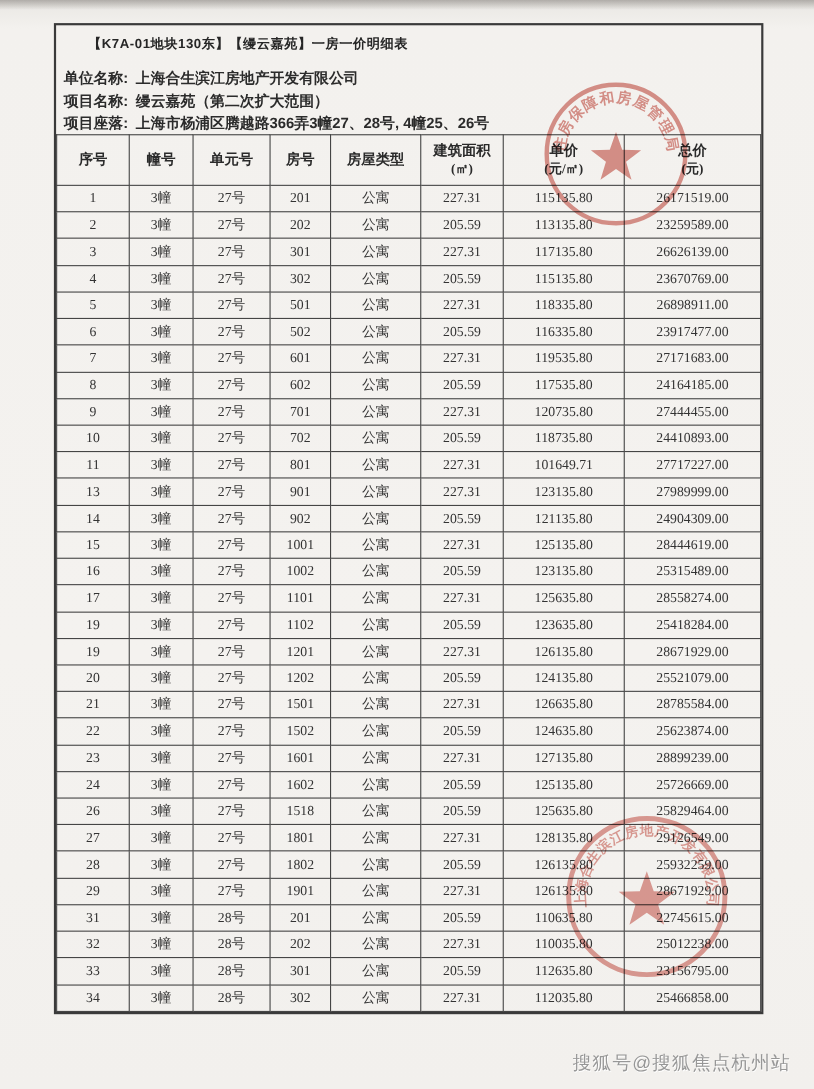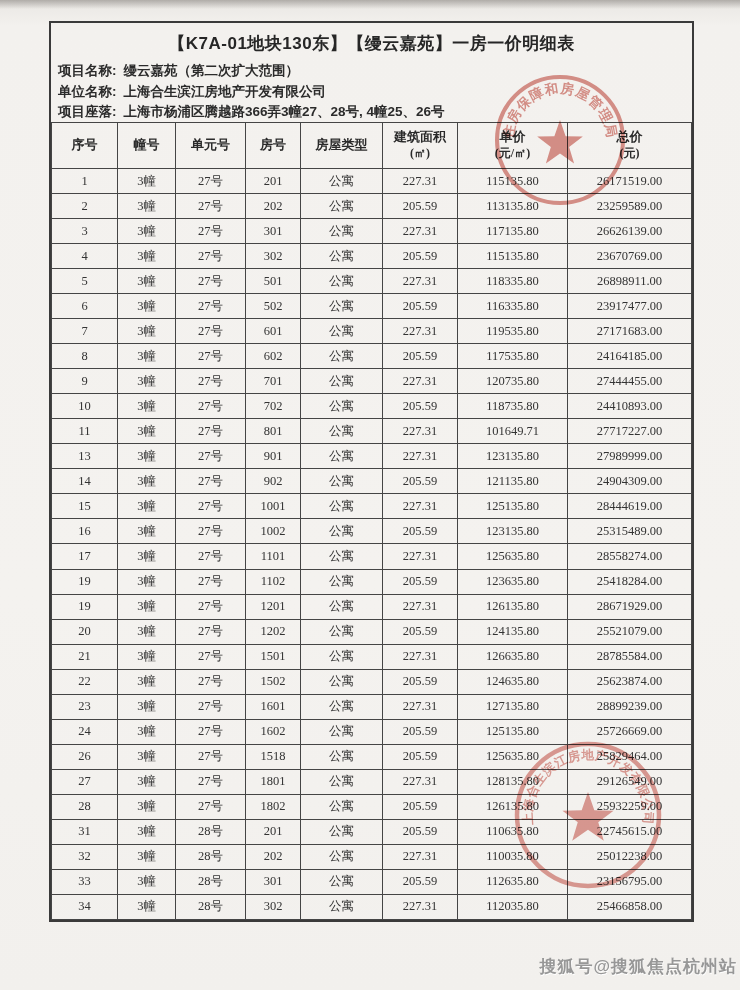--- a/index.html
+++ b/index.html
@@ -13,22 +13,22 @@
     position:absolute; top:0; left:0; right:0; height:9px;
     background:linear-gradient(180deg,rgba(70,64,58,.35),rgba(70,64,58,0));
   }
   .doc {
     position:absolute; left:49px; top:21px; width:645px; height:901px;
     border:2px solid #3a3a3a;
     display:flex; flex-direction:column;
   }
   .doc-title {
     flex:none; padding-top:9px; height:31px;
-    text-align:center; font-size:17px; font-weight:bold; color:#262626;
-    letter-spacing:.5px; white-space:nowrap;
+    font-size:12px; font-weight:bold; color:#262626;
+    letter-spacing:.5px; white-space:nowrap;padding-left:29px;
   }
   .info-block { flex:none; padding:7px 0 0 7px; height:68px; }
   .info-line {
     font-size:13.5px; font-weight:bold; color:#2b2b2b;
     line-height:20.5px; white-space:nowrap;
   }
   .info-line .lbl { margin-right:7px; }
   table.price-table {
     flex:1 1 auto; width:100%;
     border-collapse:collapse; table-layout:fixed;font-family:Liberation Serif, serif;
@@ -42,41 +42,41 @@
   .price-table th .unit { font-size:12px; font-weight:bold; }
   .price-table tbody tr { height:22px; }
   .price-table td { font-size:12.5px; color:#333; }
   .stamp {
     position:absolute; mix-blend-mode:multiply; pointer-events:none;
     filter:blur(.3px);
   }
   .stamp-top { left:485px; top:65px; opacity:.58; }
   .stamp-bottom { left:508px; top:735px; opacity:.52; }
   .watermark {
-    position:absolute; right:3px; bottom:12px;
-    font-size:17px; font-weight:bold; letter-spacing:1px;
+    position:absolute; right:21px; bottom:12px;
+    font-size:17px; font-weight:normal; letter-spacing:1px;
     color:#979797; text-shadow:.5px .5px 0 #ffffff;
     white-space:nowrap;
   }
 </style>
 </head>
 <body>
 
 <div class="page">
   <div class="scan-edge"></div>
 
   <div class="doc">
     <div class="doc-title">【K7A-01地块130东】【缦云嘉苑】一房一价明细表</div>
 
     <div class="info-block">
       <div class="info-line">
-        <span class="lbl">项目名称:</span><span>缦云嘉苑（第二次扩大范围）</span>
+        <span class="lbl">单位名称:</span><span>上海合生滨江房地产开发有限公司</span>
       </div>
       <div class="info-line">
-        <span class="lbl">单位名称:</span><span>上海合生滨江房地产开发有限公司</span>
+        <span class="lbl">项目名称:</span><span>缦云嘉苑（第二次扩大范围）</span>
       </div>
       <div class="info-line">
         <span class="lbl">项目座落:</span><span>上海市杨浦区腾越路366弄3幢27、28号, 4幢25、26号</span>
       </div>
     </div>
 
     <table class="price-table">
       <colgroup>
         <col style="width:66px">
           <col style="width:58px">
@@ -373,20 +373,30 @@
             <td>28</td>
             <td>3幢</td>
             <td>27号</td>
             <td>1802</td>
             <td>公寓</td>
             <td>205.59</td>
             <td>126135.80</td>
             <td>25932259.00</td>
           </tr>
           <tr>
+            <td>29</td>
+            <td>3幢</td>
+            <td>27号</td>
+            <td>1901</td>
+            <td>公寓</td>
+            <td>227.31</td>
+            <td>126135.80</td>
+            <td>28671929.00</td>
+          </tr>
+          <tr>
             <td>31</td>
             <td>3幢</td>
             <td>28号</td>
             <td>201</td>
             <td>公寓</td>
             <td>205.59</td>
             <td>110635.80</td>
             <td>22745615.00</td>
           </tr>
           <tr>

